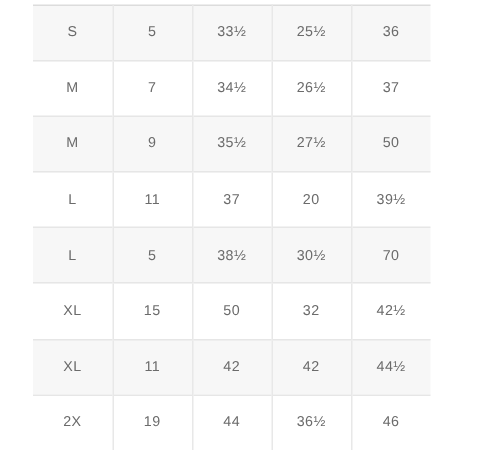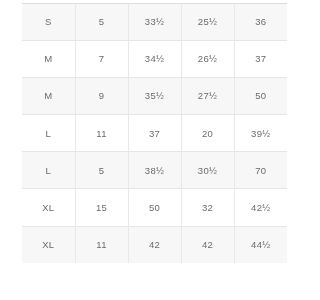--- a/index.html
+++ b/index.html
@@ -105,15 +105,22 @@
           <td>32</td>
           <td>42½</td>
         </tr>
         <tr class="shaded">
           <td>XL</td>
           <td>11</td>
           <td>42</td>
           <td>42</td>
           <td>44½</td>
         </tr>
+        <tr class="plain">
+          <td>2X</td>
+          <td>19</td>
+          <td>44</td>
+          <td>36½</td>
+          <td>46</td>
+        </tr>
       </tbody>
   </table>
 </div>
 
 </body></html>

